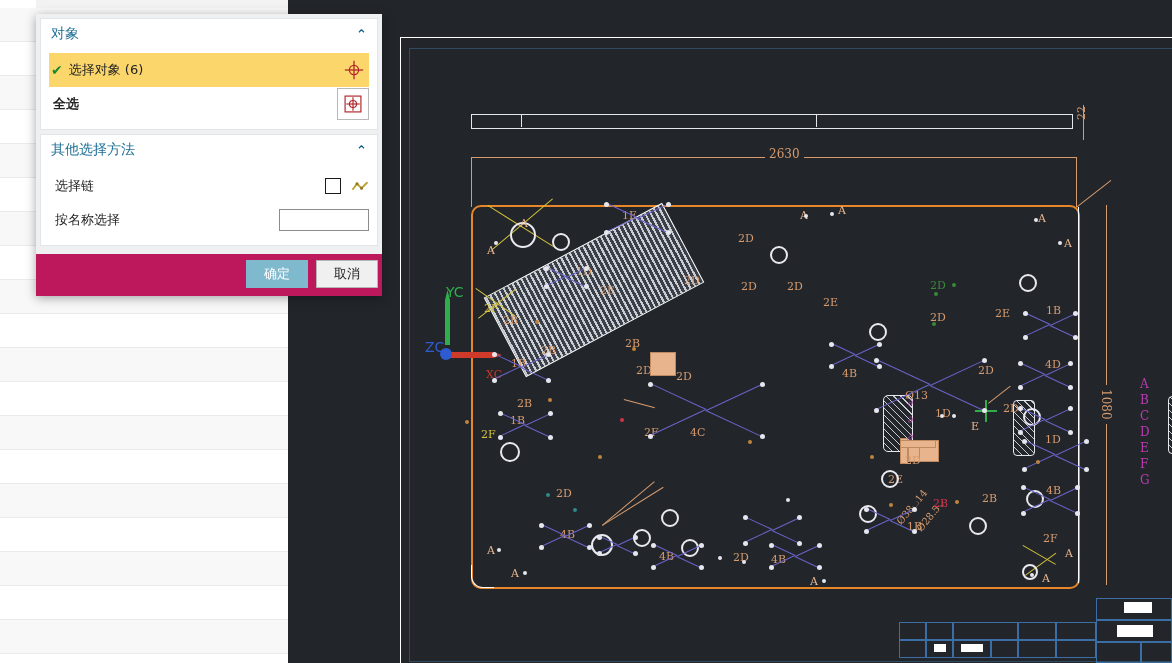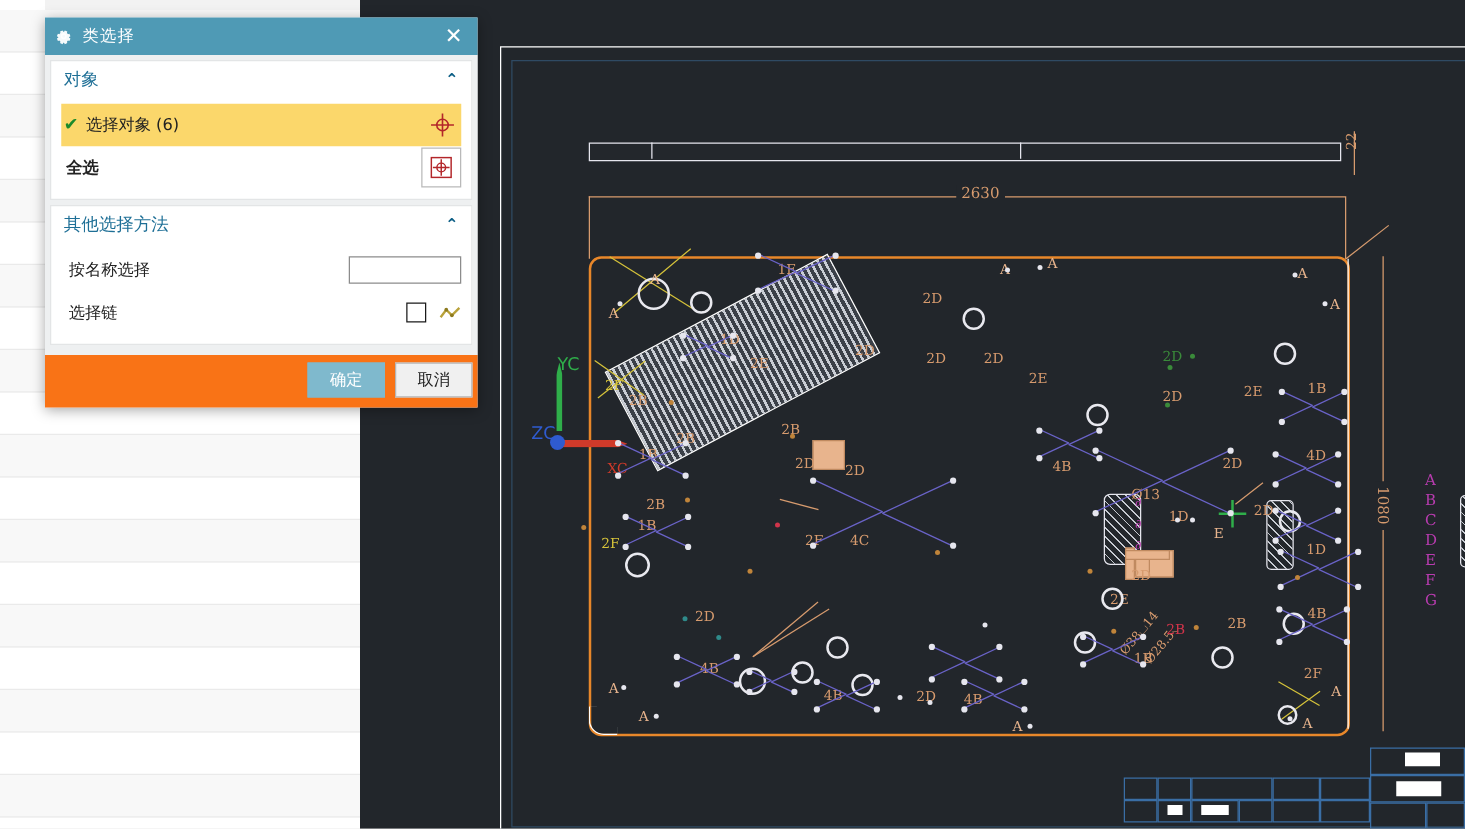--- a/index.html
+++ b/index.html
@@ -85,21 +85,21 @@
 
   .iconbtn{width:30px;height:30px;border:1px solid #b9b9b9;background:#fff;
            display:flex;align-items:center;justify-content:center;cursor:pointer;}
   .iconbtn.plain{border:none;background:transparent;}
   .nb-input{width:90px;height:22px;border:1px solid #8c8c8c;background:#fff;
             font-size:12px;padding:0 3px;box-sizing:border-box;}
   .cbox{width:14px;height:14px;border:1px solid #1a1a1a;background:#fff;cursor:pointer;}
   .dim{color:#a8a8a8;}
 
   #dlg-foot{display:flex;justify-content:flex-end;gap:8px;padding:6px 4px 8px 4px;
-            background:#f97316;}
+            background:#be185d;}
   .btn{min-width:60px;height:26px;font-size:13px;border:1px solid #b5b5b5;
        background:#f0f0f0;color:#222;cursor:pointer;
        display:flex;align-items:center;justify-content:center;}
   .btn.primary{background:#7fb9cd;border-color:#7fb9cd;color:#ffffff;}
 </style>
 </head>
 <body>
 
 <div id="bg-app">
   <div id="bg-tabstrip">
@@ -281,21 +281,21 @@
       <div class="lbl" style="left: 512px; top: 210px; color: rgb(232, 180, 141);">A</div>
       <div class="lbl" style="left: 550px; top: 205px; color: rgb(232, 180, 141);">A</div>
       <div class="lbl" style="left: 750px; top: 213px; color: rgb(232, 180, 141);">A</div>
       <div class="lbl" style="left: 776px; top: 238px; color: rgb(232, 180, 141);">A</div>
       <div class="lbl" style="left: 223px; top: 358px; color: rgb(215, 155, 110);">1B</div>
       <div class="lbl" style="left: 198px; top: 369px; color: rgb(208, 58, 42);">XC</div>
       <div class="lbl" style="left: 229px; top: 398px; color: rgb(215, 155, 110);">2B</div>
       <div class="lbl" style="left: 222px; top: 415px; color: rgb(215, 155, 110);">1B</div>
       <div class="lbl" style="left: 193px; top: 429px; color: rgb(214, 195, 58);">2F</div>
       <div class="lbl" style="left: 356px; top: 427px; color: rgb(215, 155, 110);">2F</div>
-      <div class="lbl" style="left: 392px; top: 427px; color: rgb(215, 155, 110); text-align: right;">4C</div>
+      <div class="lbl" style="left: 402px; top: 427px; color: rgb(215, 155, 110); text-align: right;">4C</div>
       <div class="lbl" style="left: 268px; top: 488px; color: rgb(215, 155, 110);">2D</div>
       <div class="lbl" style="left: 272px; top: 529px; color: rgb(215, 155, 110);">4B</div>
       <div class="lbl" style="left: 199px; top: 545px; color: rgb(232, 180, 141);">A</div>
       <div class="lbl" style="left: 223px; top: 568px; color: rgb(232, 180, 141);">A</div>
       <div class="lbl" style="left: 371px; top: 551px; color: rgb(215, 155, 110);">4B</div>
       <div class="lbl" style="left: 445px; top: 552px; color: rgb(215, 155, 110);">2D</div>
       <div class="lbl" style="left: 483px; top: 554px; color: rgb(215, 155, 110);">4B</div>
       <div class="lbl" style="left: 522px; top: 576px; color: rgb(232, 180, 141);">A</div>
       <div class="lbl" style="left: 348px; top: 365px; color: rgb(215, 155, 110);">2D</div>
       <div class="lbl" style="left: 388px; top: 371px; color: rgb(215, 155, 110);">2D</div>
@@ -538,30 +538,20 @@
       <div class="dot" style="left: 260px; top: 398px; width: 4px; height: 4px; background: rgb(192, 132, 58);"></div>
       <div class="dot" style="left: 344px; top: 347px; width: 4px; height: 4px; background: rgb(192, 132, 58);"></div>
       <div class="dot" style="left: 748px; top: 460px; width: 4px; height: 4px; background: rgb(192, 132, 58);"></div>
       <div class="dot" style="left: 582px; top: 455px; width: 4px; height: 4px; background: rgb(192, 132, 58);"></div>
       <div class="dot" style="left: 177px; top: 420px; width: 4px; height: 4px; background: rgb(192, 132, 58);"></div>
     </div>
 </div>
 
 <div id="dlg">
 
-  <div id="dlg-title">
-    <span style="display:inline-flex;">
-      <svg width="14" height="14" viewBox="0 0 24 24" fill="#ffffff">
-        <path d="M12 8a4 4 0 100 8 4 4 0 000-8zm0 6a2 2 0 110-4 2 2 0 010 4z"></path>
-        <path d="M19.4 13l1.8-1.1-1.4-3.4-2 .6a7.8 7.8 0 00-1.5-1.5l.6-2L13.5 4l-1.1 1.8h-1L10.3 4 6.9 5.6l.6 2A7.8 7.8 0 006 9.1l-2-.6-1.4 3.4L4.4 13v1L2.6 15.1 4 18.5l2-.6c.4.6.9 1.1 1.5 1.5l-.6 2 3.4 1.4 1.1-1.8h1l1.1 1.8 3.4-1.4-.6-2c.6-.4 1.1-.9 1.5-1.5l2 .6 1.4-3.4L19.4 14z" opacity=".95"></path>
-      </svg>
-    </span>
-    <span class="ttl">类选择</span>
-    <span id="dlg-close">✕</span>
-  </div>
 
   <div id="dlg-body">
 
     <div class="grp">
       <div class="grp-hd">
         <span class="t">对象</span>
         <span class="chev">⌃</span>
       </div>
       <div class="grp-bd">
 
@@ -596,38 +586,38 @@
     </div>
 
     <div class="grp">
       <div class="grp-hd">
         <span class="t">其他选择方法</span>
         <span class="chev">⌃</span>
       </div>
       <div class="grp-bd">
 
         <div class="row">
-          <span class="txt" style="margin-left:6px;">按名称选择</span>
-          <span class="spacer"></span>
-          <input class="nb-input" type="text" value="" placeholder="" style="">
-        </div>
-
-        <div class="row">
           <span class="txt" style="margin-left:6px;">选择链</span>
           <span class="spacer"></span>
           <span class="cbox"></span>
           <span style="margin-left:10px;display:inline-flex;">
             <svg width="18" height="14" viewBox="0 0 24 18">
               <path d="M2 14 L8 6 L14 12 L22 4" stroke="#b9a23a" stroke-width="2.5" fill="none"></path>
               <circle cx="8" cy="6" r="2" fill="#8d7a1f"></circle>
                 <circle cx="14" cy="12" r="2" fill="#8d7a1f"></circle>
             </svg>
           </span>
         </div>
 
+        <div class="row">
+          <span class="txt" style="margin-left:6px;">按名称选择</span>
+          <span class="spacer"></span>
+          <input class="nb-input" type="text" value="" placeholder="" style="">
+        </div>
+
 
       </div>
     </div>
 
 
   </div>
 
   <div id="dlg-foot">
     <div class="btn primary">确定</div>
     <div class="btn">取消</div>

